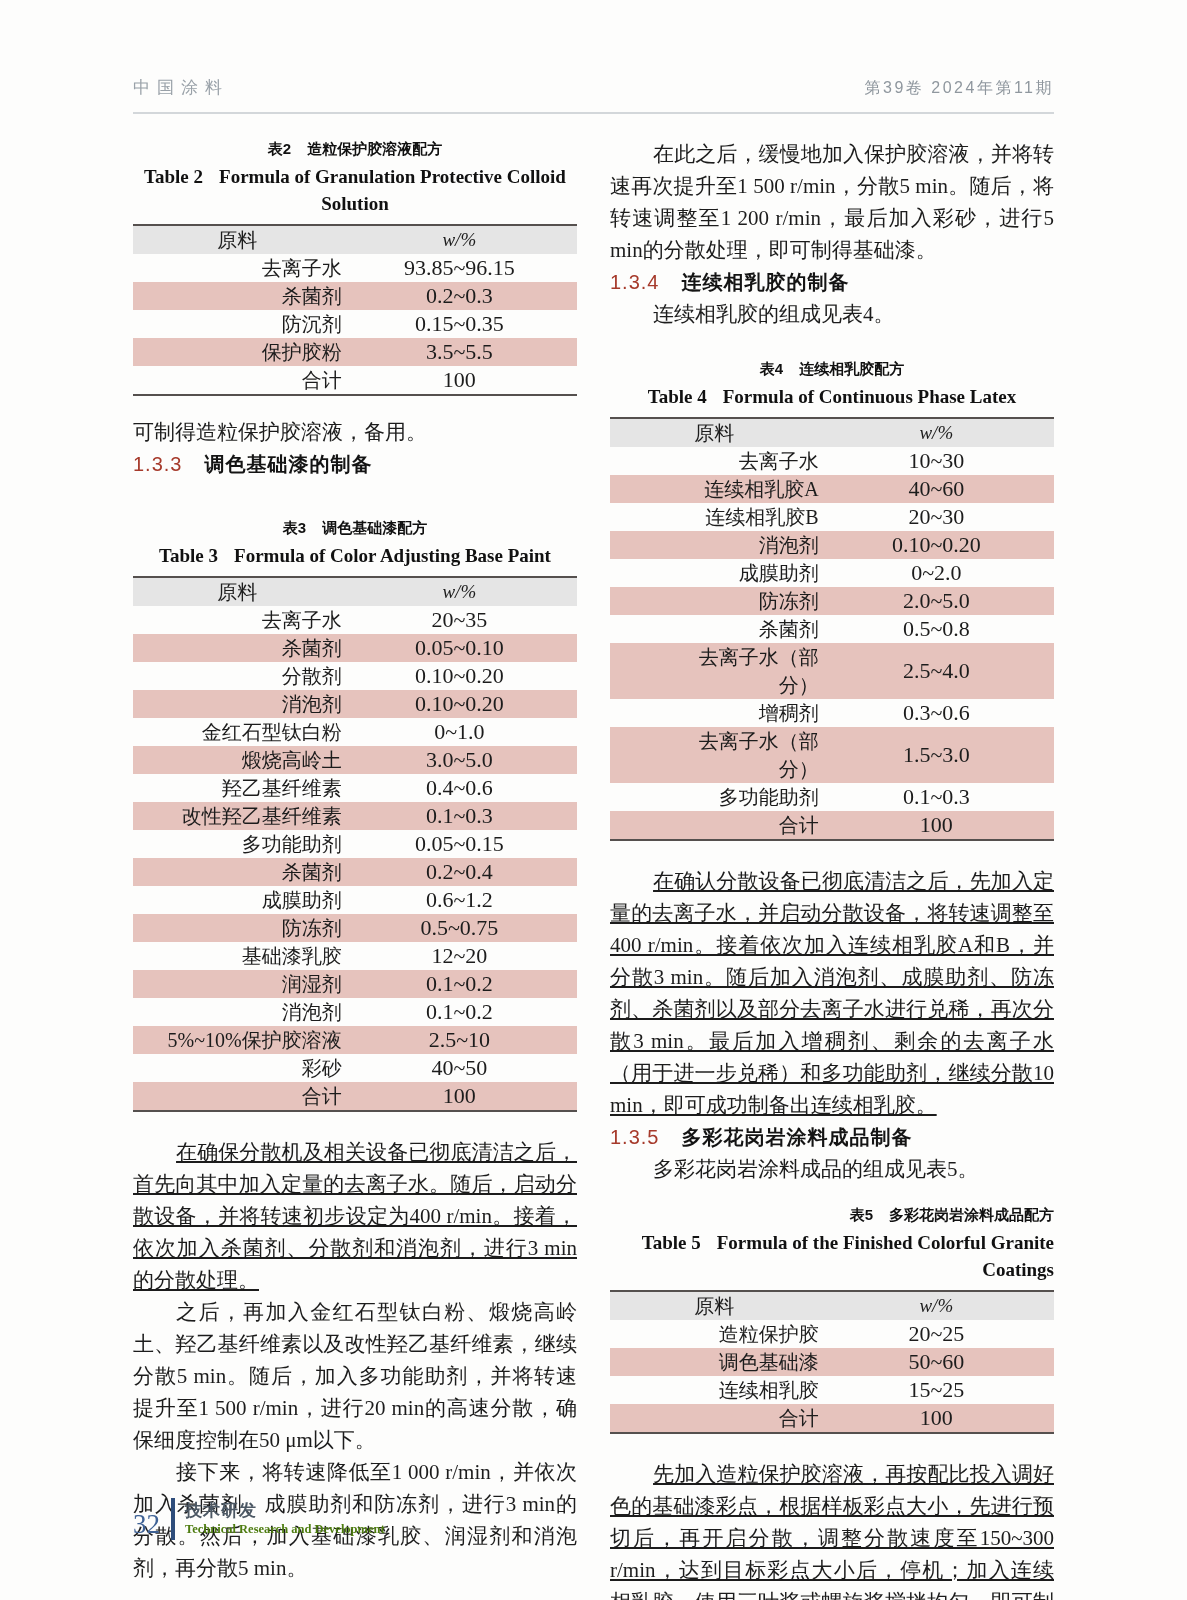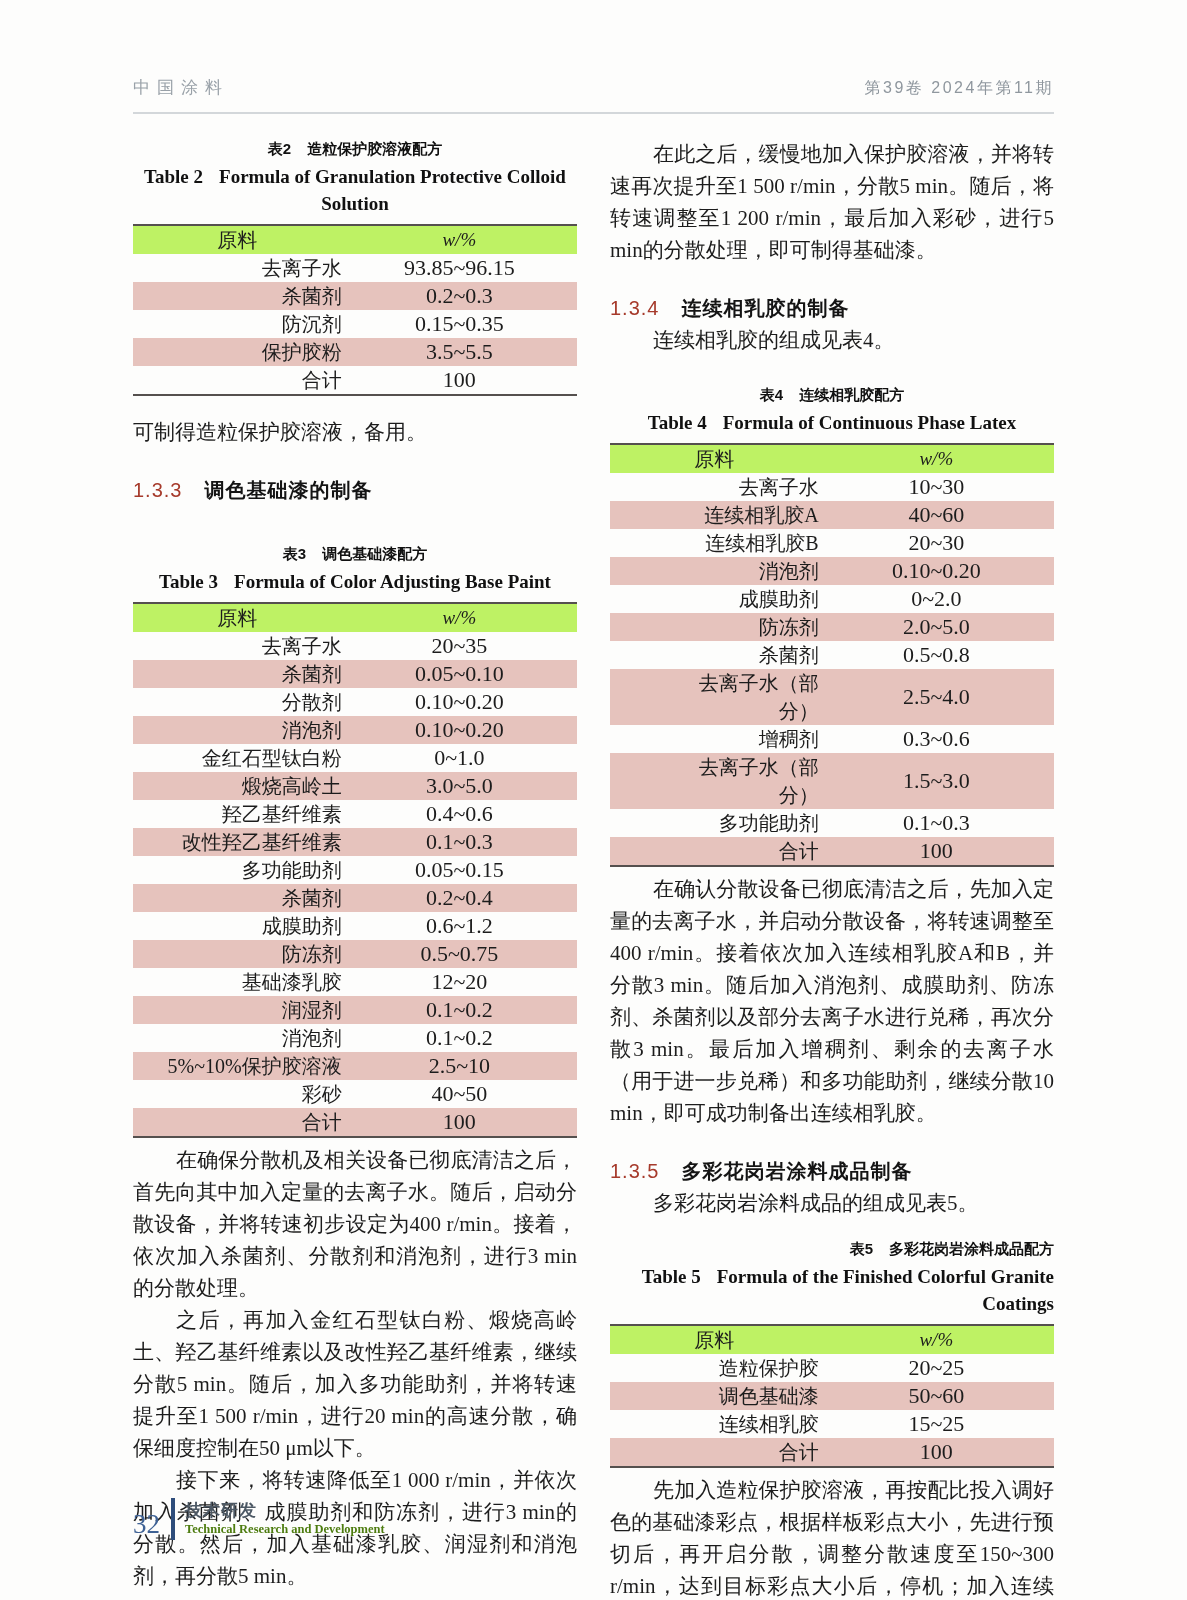--- a/index.html
+++ b/index.html
@@ -28,28 +28,28 @@
     display:flex;gap:33px;
   }
   .col{width:444px;}
   
   .para{
     font-size:21px;line-height:32px;text-align:justify;
     margin:0;
   }
   .indent{text-indent:2.05em;}
   .mt-after-table{margin-top:20px;}
-  .mt-paras{margin-top:6px;}
+  .mt-paras{margin-top:24px;text-decoration:underline;}
   
   .section-heading{
     font-family:"Liberation Sans","DejaVu Sans",sans-serif;
     font-size:20px;line-height:32px;
     display:flex;align-items:baseline;
   }
-  .sec-num{color:#a63a2b;margin-right:22px;letter-spacing:1px;margin-top:26px;}
+  .sec-num{color:#a63a2b;margin-right:22px;letter-spacing:1px;}
   .sec-title{font-weight:bold;color:#141414;letter-spacing:1px;}
   
   .caption-block{text-align:center;}
   .caption-zh{
     font-family:"Liberation Sans","DejaVu Sans",sans-serif;
     font-weight:bold;font-size:15px;line-height:29px;color:#111;
   }
   .caption-zh .cap-label{margin-right:16px;}
   .caption-en{
     font-family:"Liberation Serif","DejaVu Serif",serif;
@@ -58,21 +58,21 @@
   .caption-en .cap-label{margin-right:16px;}
   
   table.ftable{
     width:100%;border-collapse:collapse;margin-top:7px;
     border-top:2px solid #55504e;border-bottom:2px solid #55504e;
   }
   table.ftable th, table.ftable td{
     padding:0;height:28px;font-weight:normal;
     font-size:20px;line-height:28px;vertical-align:middle;
   }
-  table.ftable thead tr{background:#bef264;}
+  table.ftable thead tr{background:#e5e5e5;}
   table.ftable tbody tr:nth-child(even){background:#e6c3bd;}
   table.ftable th.c1{width:47%;text-align:center;}
   table.ftable th.c2{width:53%;text-align:center;font-style:italic;
     font-family:"Liberation Serif","DejaVu Serif",serif;font-size:19px;}
   table.ftable td.c1{text-align:right;}
   table.ftable td.c2{text-align:center;font-size:22px;
     font-family:"Liberation Serif","DejaVu Serif",serif;}
   table.t2 td.c1{padding-left:78px;}
   table.t3 td.c1{padding-left:8px;}
   table.t4 td.c1{padding-left:52px;}

